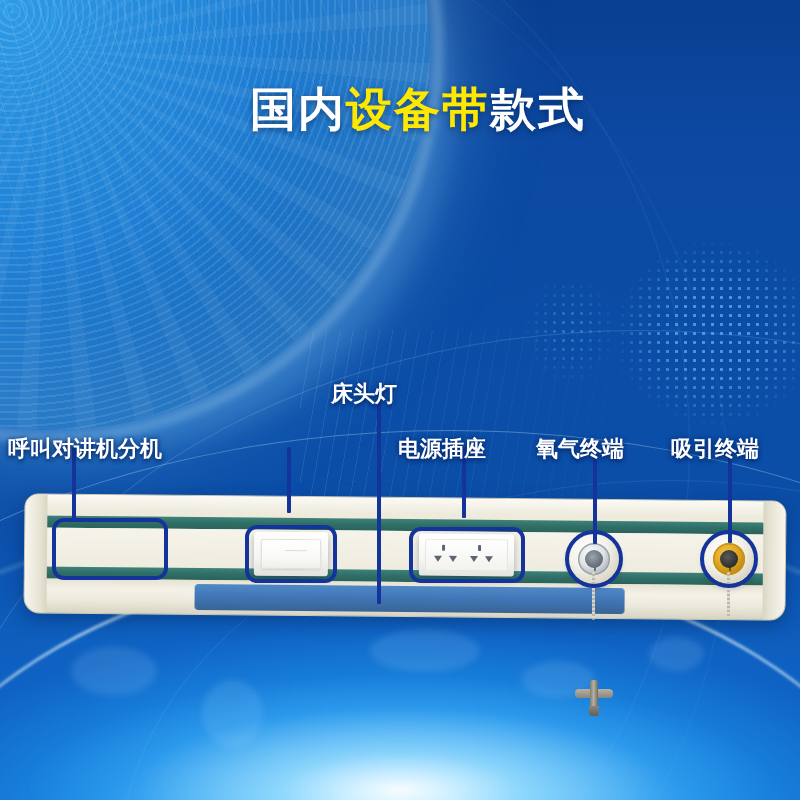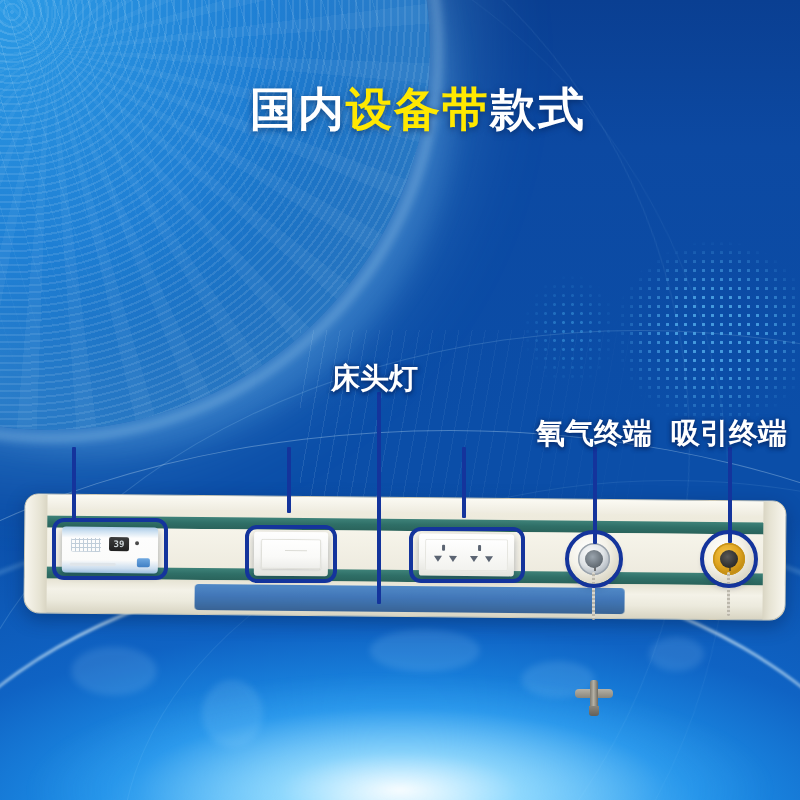--- a/index.html
+++ b/index.html
@@ -86,23 +86,23 @@
   .hl1{font-size:46px;font-weight:bold;letter-spacing:2px;line-height:1;
     color:#ffffff;text-shadow:0 2px 6px rgba(0,25,70,.55);}
   .hl1 .yel{color:#ffe800;}
   .hl2row{position:relative;margin-top:32px;height:80px;}
   .hl2{position:absolute;left:0;right:0;top:4px;font-size:50px;font-weight:bold;letter-spacing:3px;
     color:#ffffff;text-shadow:0 2px 7px rgba(0,25,70,.55);transform:translateX(-70px);}
   .hl-big{position:absolute;left:628px;top:-22px;font-size:92px;font-weight:bold;line-height:1;
     color:#ffe800;text-shadow:0 3px 9px rgba(0,25,70,.45);}
 
   
-  .label{position:absolute;z-index:8;color:#fff;font-weight:bold;font-size:29px;
+  .label{position:absolute;z-index:8;color:#fff;font-weight:bold;font-size:22px;
     letter-spacing:0px;white-space:nowrap;
-    text-shadow:0 0 5px rgba(8,45,110,.95),0 2px 4px rgba(5,35,95,.8);}
+    text-shadow:0 0 5px rgba(8,45,110,.95),0 2px 4px rgba(5,35,95,.8);margin-top:20px;}
   .lbl-call{left:8px;top:414px;}
   .lbl-switch{left:228px;top:414px;}
   .lbl-lamp{left:331px;top:359px;}
   .lbl-socket{left:398px;top:414px;}
   .lbl-oxy{left:536px;top:414px;}
   .lbl-suc{left:671px;top:414px;}
 
   
   .leader{position:absolute;width:4px;background:#14349c;z-index:7;border-radius:1px;}
   .ld1{left:72px;top:447px;height:75px;}
@@ -245,21 +245,23 @@
   <div class="mapghost"></div>
 
   <div class="bottomglow"></div>
   <div class="arc"></div>
   <div class="arc2"></div>
 
   <div class="headline">
     <div class="hl1"><span>国内</span><span class="yel">设备带</span><span>款式</span></div>
   </div>
 
+  <div class="label lbl-call">呼叫对讲机分机</div>
   <div class="label lbl-lamp">床头灯</div>
+  <div class="label lbl-socket">电源插座</div>
   <div class="label lbl-oxy">氧气终端</div>
   <div class="label lbl-suc">吸引终端</div>
 
   <div class="leader ld1"></div>
   <div class="leader ld2"></div>
   <div class="leader ld3"></div>
   <div class="leader ld4"></div>
   <div class="leader ld5"></div>
   <div class="leader ld6"></div>
 
@@ -270,27 +272,20 @@
       <div class="panel-face"></div>
       <div class="stripe stripe-bot"></div>
       <div class="panel-bottom">
         <div class="panel-blue"></div>
       </div>
       <div class="panel-endL"></div>
       <div class="panel-endR"></div>
     </div>
   </div>
 
-  <div class="intercom">
-    <div class="ic-grille"></div>
-    <div class="ic-screen">39</div>
-    <div class="ic-led"></div>
-    <div class="ic-slot"></div>
-    <div class="ic-btn"></div>
-  </div>
 
   <div class="pswitch">
     <div class="pswitch-rocker">
       <div class="pswitch-line"></div>
     </div>
   </div>
 
   <div class="socket">
     <div class="sk-face">
       <div class="pin pin-v" style="left:17px;top:6px;"></div>

